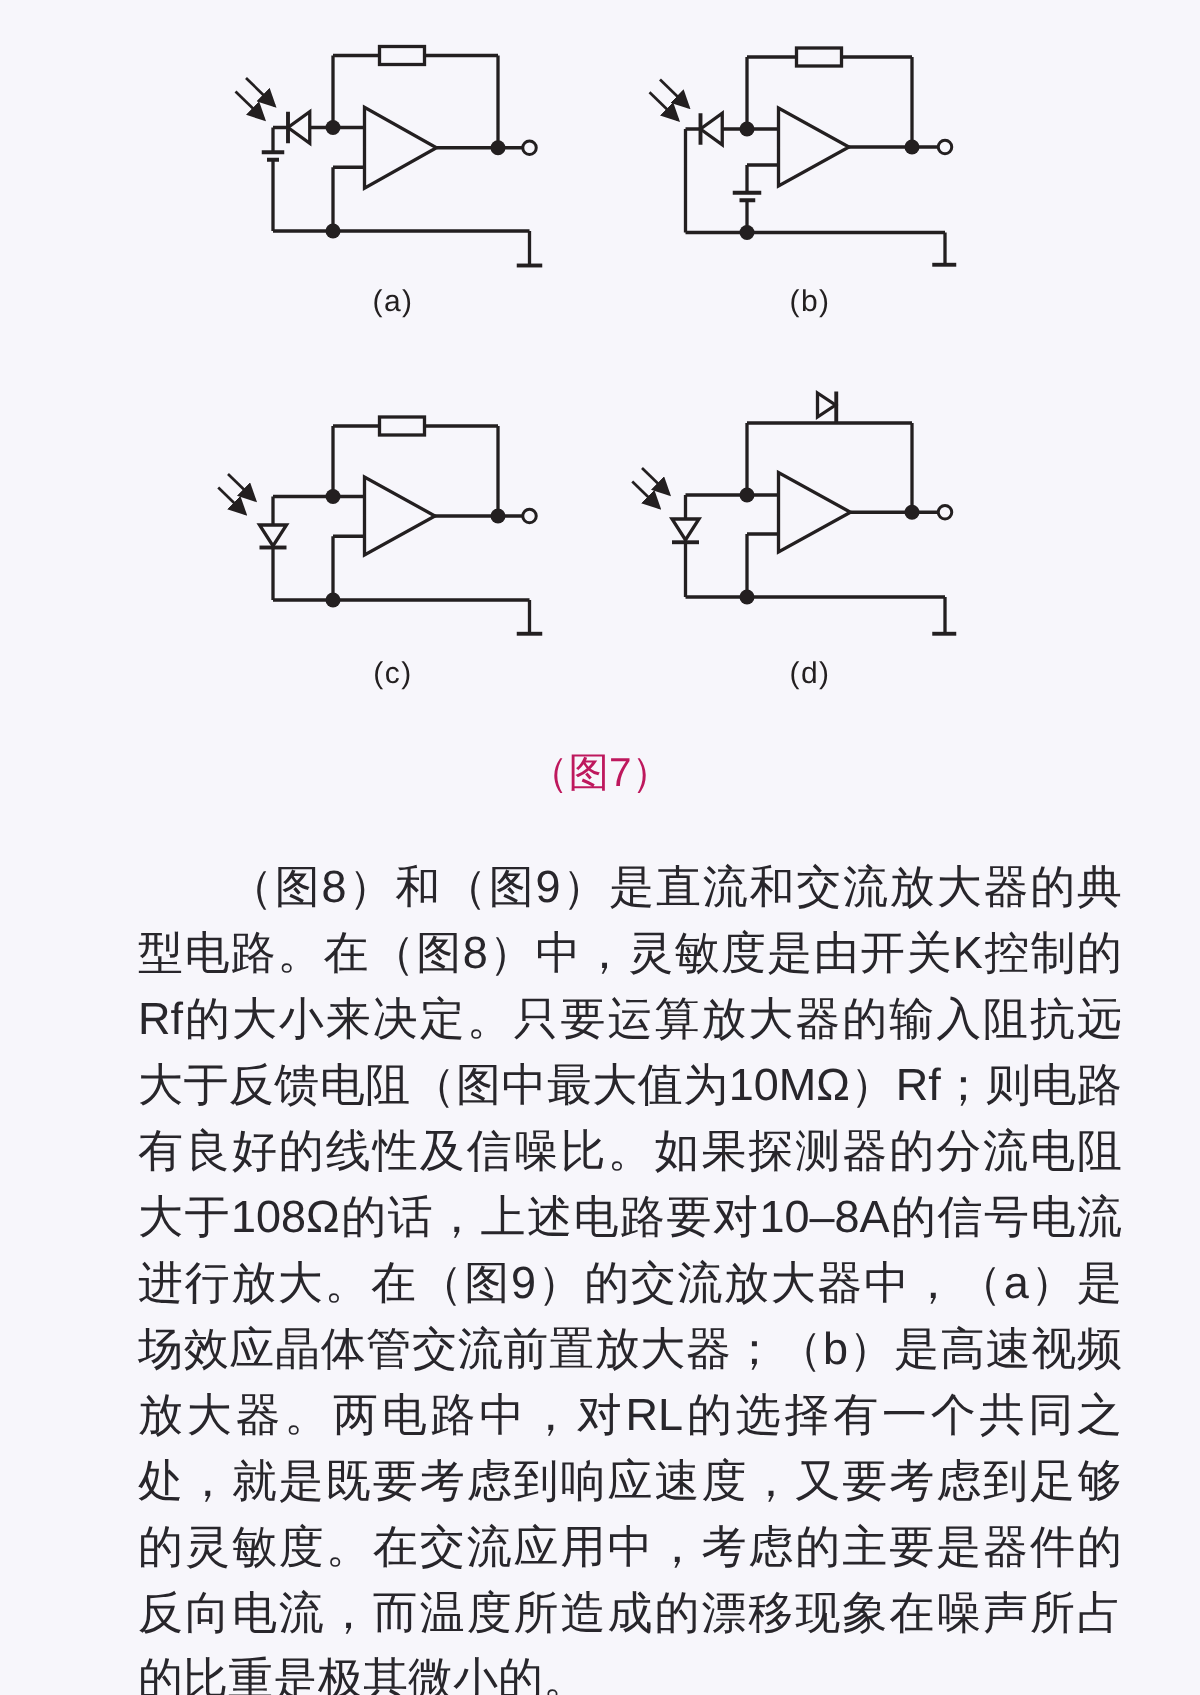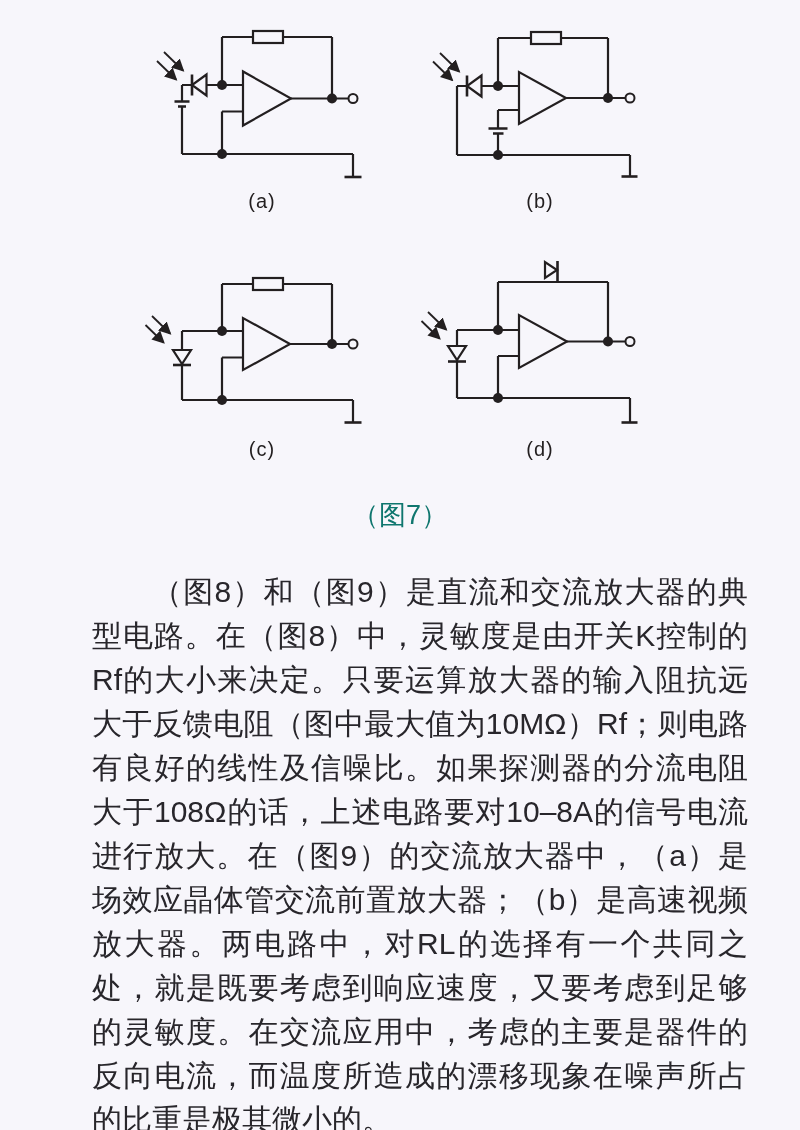--- a/index.html
+++ b/index.html
@@ -20,21 +20,21 @@
   .circuit-label{
     position:absolute;width:160px;text-align:center;
     font-size:20px;color:#231f20;letter-spacing:1px;
   }
   .label-a{left:182px;top:190px;}
   .label-b{left:460px;top:190px;}
   .label-c{left:182px;top:438px;}
   .label-d{left:460px;top:438px;}
   .figure-caption{
     position:absolute;left:0;top:497px;width:800px;
-    text-align:center;font-size:27px;color:#0f766e;
+    text-align:center;font-size:27px;color:#be185d;
   }
   .body-paragraph{
     position:absolute;left:92px;top:570px;width:656px;
     font-size:30px;line-height:44px;
     text-align:justify;text-indent:2em;
     color:#28262b;
   }
 </style>
 </head>
 <body>

